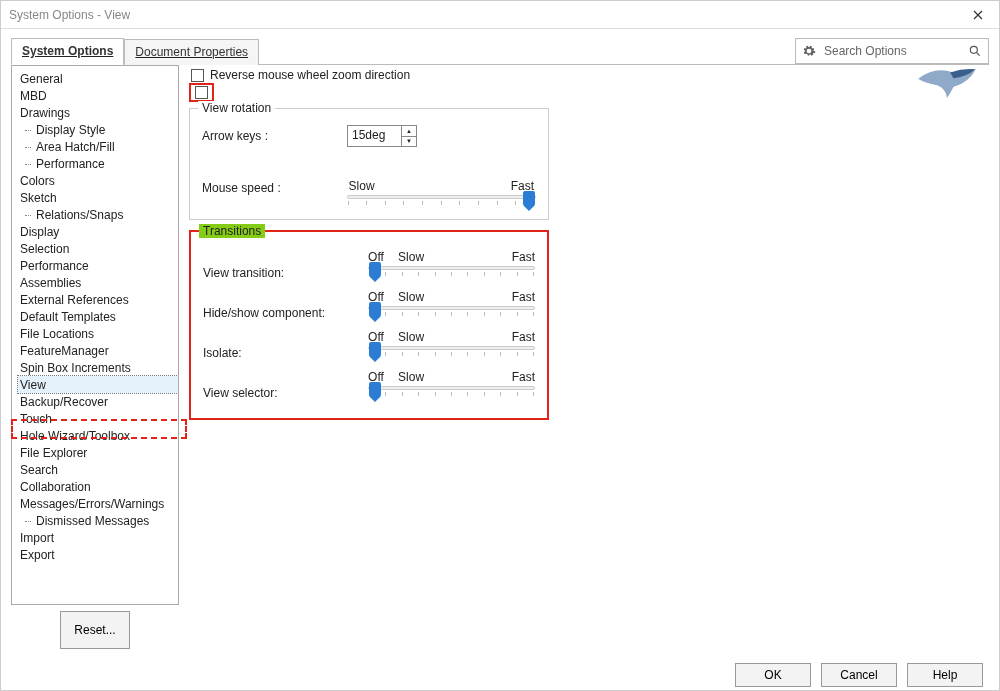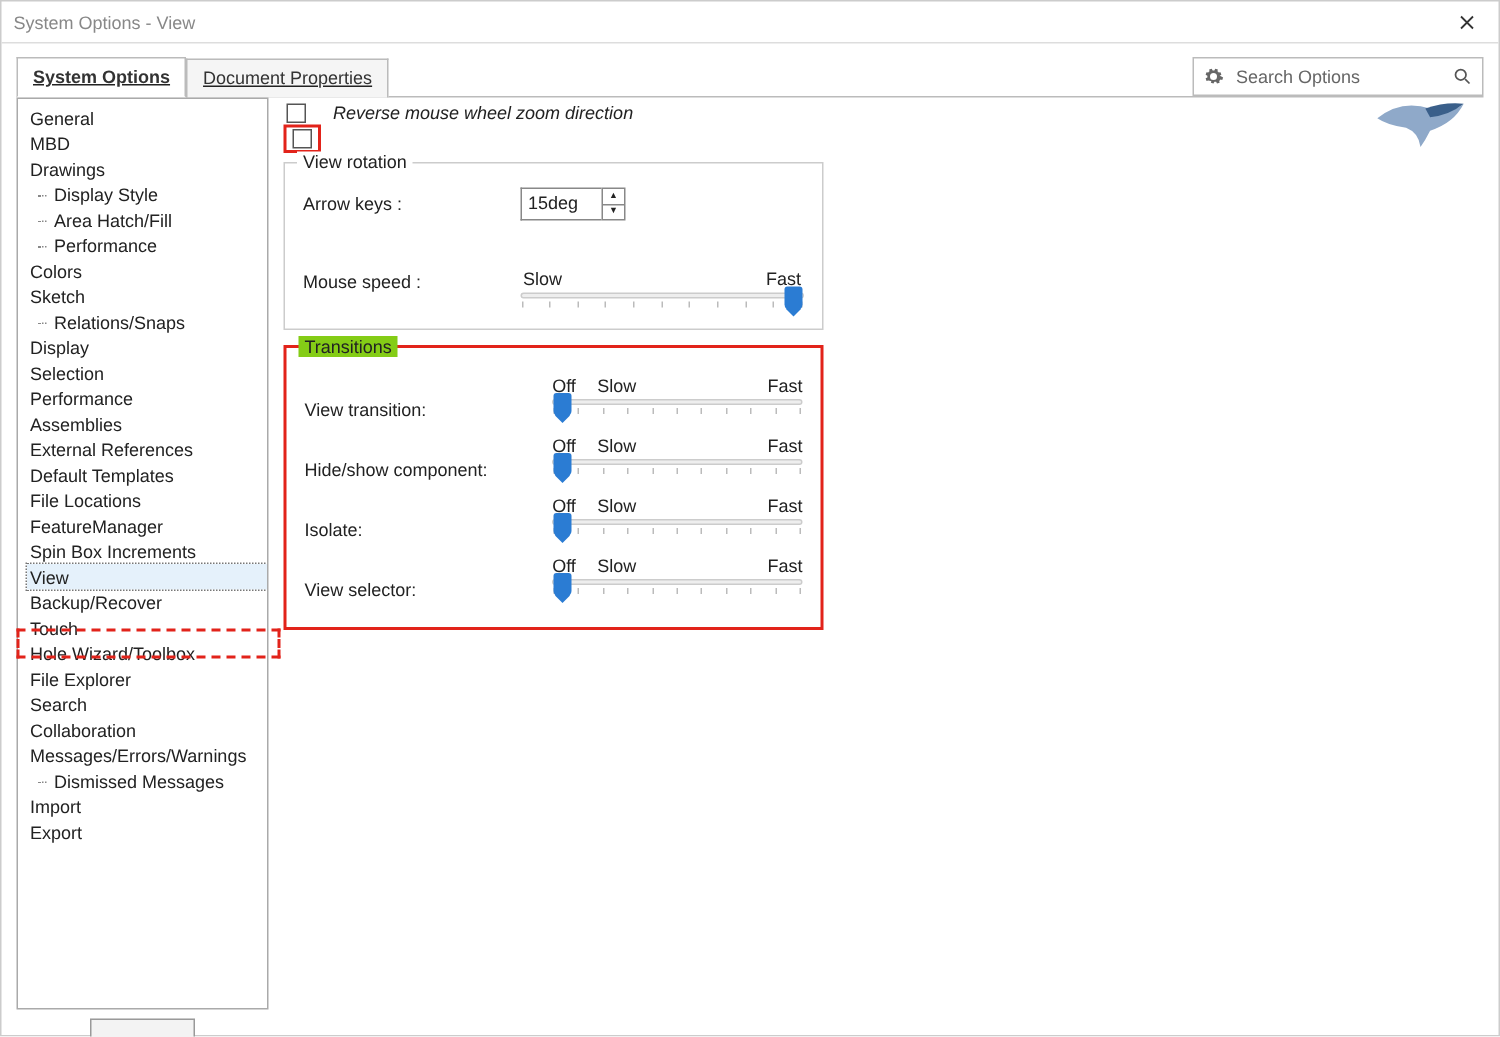--- a/index.html
+++ b/index.html
@@ -35,39 +35,39 @@
     display:flex; align-items:center; border:1px solid #bbb; height:26px;
     padding: 0 6px; gap:6px;
   }
   .search-wrap input { border:none; outline:none; font-size:12px; width: 140px; color:#333;}
   .search-wrap input::placeholder { color:#666; }
   .gear-icon, .mag-icon { width:14px;height:14px; fill:#555;}
   .tabline { border-top:1px solid #bbb; }
   .content { display:flex; gap:10px; flex:1; min-height:0;}
   .sidebar-col { width:168px; display:flex; flex-direction:column; gap:6px; }
   .sidebar {
-    border:1px solid #aaa; height:608px; overflow:hidden;
+    border:1px solid #aaa; height:540px; overflow:hidden;
     padding: 4px 0 4px 6px; position:relative;
   }
   .sidebar .item { padding: 1.5px 2px; cursor:pointer; white-space:nowrap; }
   .sidebar .item.child { padding-left: 18px; position:relative;}
   .sidebar .item.child::before {
     content:""; position:absolute; left:7px; top:50%; width:6px; height:1px;
     border-top:1px dotted #888;
   }
   .sidebar .item.active { background:#e5f1fb; outline:1px dotted #777; }
   .reset-btn {
     align-self:center; width:70px; height:38px; border:1px solid #999; background:#f3f3f3;
     cursor:pointer; font-size:12px;
   }
   .main { flex:1; position:relative; padding-top:2px;}
   .logo {
     position:absolute; right: 10px; top: -4px; width: 64px; height: 42px;
   }
-  .checkbox-row { display:flex; align-items:center; gap:18px; padding:1px 2px;font-style:italic;}
+  .checkbox-row { display:flex; align-items:center; gap:6px; padding:1px 2px;}
   .checkbox {
     width:13px;height:13px; border:1px solid #555; display:inline-block; background:#fff;
   }
   .red-box { border:2px solid #e2231a; display:inline-flex; padding: 0px 2px;}
   .group {
     border:1px solid #ccc; margin-top:6px; padding:10px 12px 14px; width:360px; position:relative;
   }
   .group-title { position:absolute; top:-8px; left:8px; background:#fff; padding:0 4px; font-size:12px;}
   .row { display:flex; align-items:center; gap:20px; margin-top:6px;}
   .label { width: 125px; }

